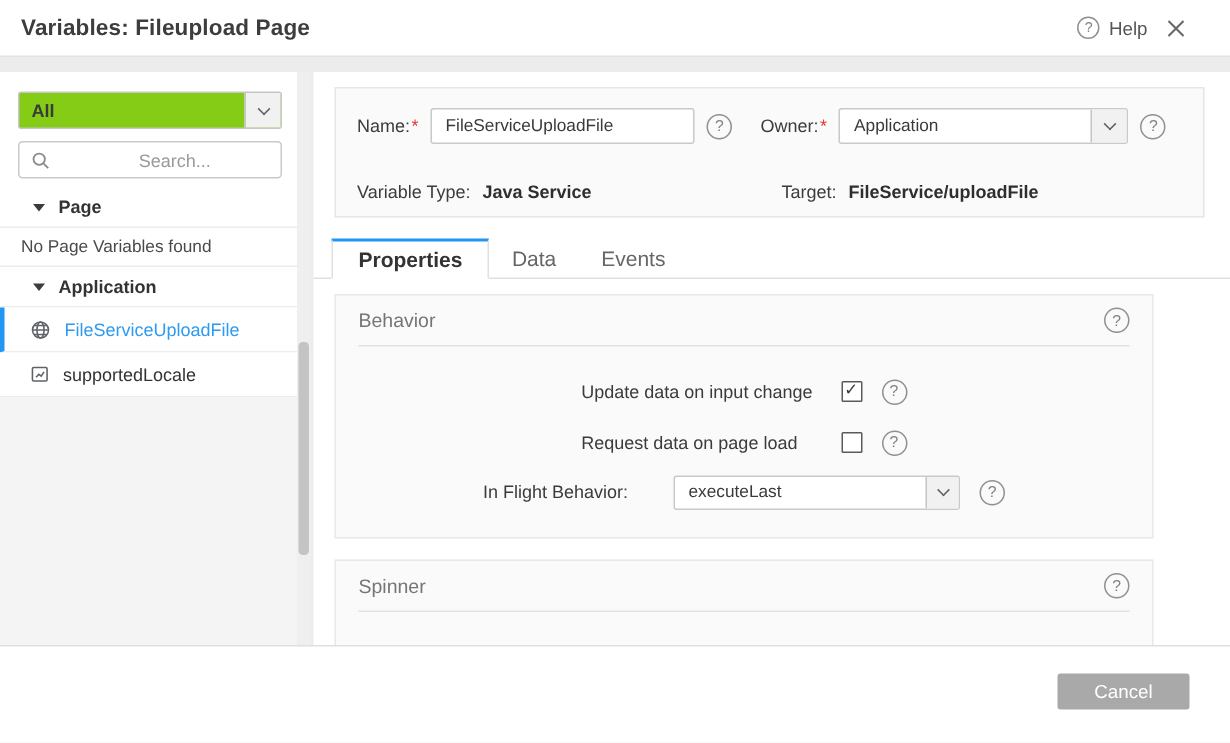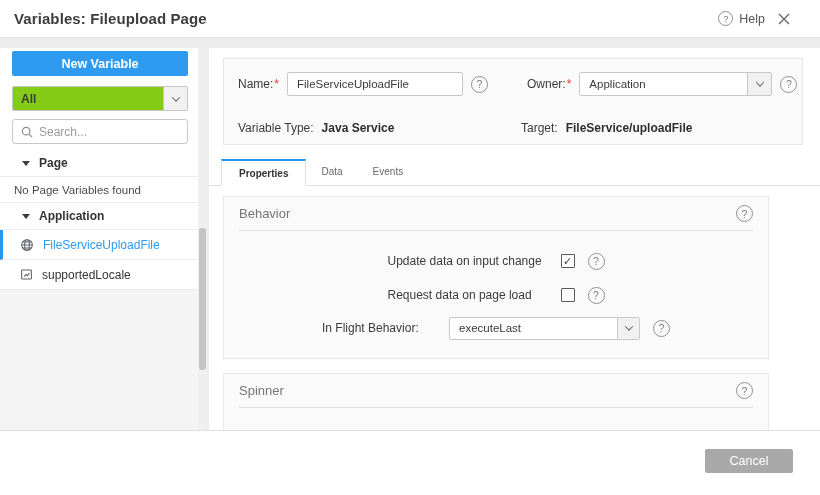--- a/index.html
+++ b/index.html
@@ -49,21 +49,21 @@
     width:24px; border-left:1px solid #c6c6c6; background:#f1f1f1;
     display:flex; align-items:center; justify-content:center;
   }
   .chev { display:inline-block; width:6px; height:6px; border-right:1.5px solid #606060; border-bottom:1.5px solid #606060; transform:rotate(45deg) translate(-1px,-1px); }
   .search-box {
     margin-top:8px; height:25px; border:1px solid #c9c9c9; border-radius:3px;
     background:#fff; display:flex; align-items:center; padding:0 8px; gap:6px;
   }
   .search-box input {
     border:none; outline:none; flex:1; font-size:12px; color:#b91c1c;
-    font-family:inherit; background:transparent;
+    font-family:inherit; background:transparent;text-align:center;
   }
   .search-box input::placeholder { color:#9a9a9a; }
 
   .side-section-header {
     height:27px; margin-top:6px; display:flex; align-items:center; gap:9px;
     padding-left:22px; border-bottom:1px solid #ececec; cursor:pointer;
   }
   .side-section-header .label { font-size:12px; font-weight:bold; color:#333; }
   .tri-down { width:0; height:0; border-left:4px solid transparent; border-right:4px solid transparent; border-top:5px solid #3c3c3c; }
   .side-empty {
@@ -111,21 +111,21 @@
   .fvalue { font-size:12px; font-weight:bold; color:#2e2e2e; }
 
   
   .tabbar {
     position:absolute; left:0; top:110px; width:100%; height:28px;
     display:flex; align-items:flex-end; padding-left:12px;
     border-bottom:1px solid #e0e0e0;
   }
   .tab {
     height:27px; display:flex; align-items:center; padding:0 15px;
-    font-size:10px; color:#666; cursor:pointer;
+    font-size:14px; color:#666; cursor:pointer;
   }
   .tab.active {
     background:#fff; border:1px solid #e0e0e0; border-top:2px solid #2196f3;
     border-bottom:1px solid #fff; margin-bottom:-1px; font-weight:bold; color:#333;
     padding:0 17px;
   }
 
   
   .propbox {
     position:absolute; left:14px; width:546px;
@@ -198,21 +198,20 @@
     <span style="cursor:pointer;">
       <svg width="12" height="12" viewBox="0 0 12 12">
           <path d="M1 1 L11 11 M11 1 L1 11" stroke="#666" stroke-width="1.4"></path>
         </svg>
     </span>
   </div>
 </div>
 
 <div class="sidebar">
   <div class="side-controls">
-    <button class="btn-new">New Variable</button>
     <div class="side-select">
       <span class="sel-text">All</span>
       <span class="sel-caret">
           <span class="chev"></span>
         </span>
     </div>
     <div class="search-box">
       <span>
         <svg width="12" height="12" viewBox="0 0 14 14" fill="none">
             <circle cx="6" cy="6" r="4.4" stroke="#8a8a8a" stroke-width="1.4"></circle>
@@ -262,21 +261,21 @@
 </div>
 
 <div class="main">
 
   <div class="formbox">
     <div class="fgroup" style="left:14px; top:13px;">
       <span class="flabel"><span>Name:</span><span class="req">*</span></span>
       <input class="text-input" type="text" value="FileServiceUploadFile" style="">
       <span class="qicon lg">?</span>
     </div>
-    <div class="fgroup" style="left:303px; top:13px;">
+    <div class="fgroup" style="left:283px; top:13px;">
       <span class="flabel"><span>Owner:</span><span class="req">*</span></span>
       <div class="form-select">
         <span class="sel-text">Application</span>
         <span class="sel-caret">
             <span class="chev"></span>
           </span>
       </div>
       <span class="qicon lg">?</span>
     </div>
     <div class="fgroup" style="left:14px; top:57px;">

